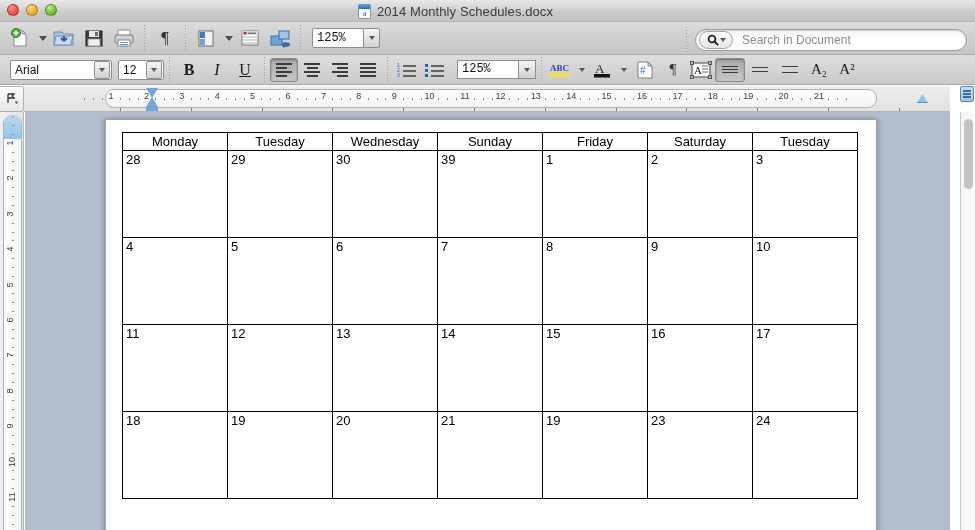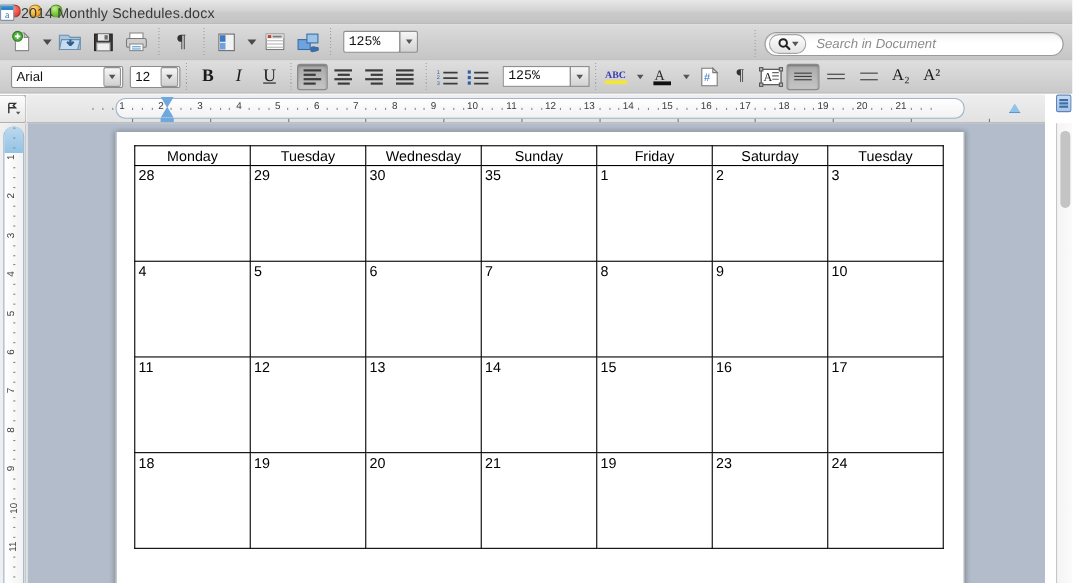--- a/index.html
+++ b/index.html
@@ -21,21 +21,21 @@
     background: linear-gradient(to bottom, #e8e8e8 0%, #d2d2d2 48%, #cbcbcb 52%, #c3c3c3 100%);
     border-bottom: 1px solid #b4b4b4;
   }
   .traffic { position: absolute; left: 7px; top: 4px; display: flex; gap: 7px; }
   .light { width: 12px; height: 12px; border-radius: 50%; border: 1px solid rgba(0,0,0,.28); }
   .light.red    { background: radial-gradient(circle at 35% 28%, #ff9b93 0%, #f25b52 45%, #d3342c 100%); }
   .light.yellow { background: radial-gradient(circle at 35% 28%, #ffe18a 0%, #f6b93c 45%, #d79016 100%); }
   .light.green  { background: radial-gradient(circle at 35% 28%, #c4ef8e 0%, #81cc44 45%, #53a316 100%); }
   .title-wrap {
     position: absolute; left: 0; top: 0; width: 911px; height: 22px;
-    display: flex; align-items: center; gap: 6px;
+    display: flex; align-items: center; justify-content: center; gap: 6px;
   }
   .doc-icon {
     width: 13px; height: 15px; background: #ffffff;
     border: 1px solid #7d94ad; border-radius: 1px; position: relative;
     display: inline-block;
   }
   .doc-icon::before {
     content: ""; position: absolute; left: 0; top: 0; right: 0; height: 4px;
     background: linear-gradient(to bottom,#4a9fd4,#1f72b5);
   }
@@ -67,21 +67,21 @@
     font-family: "Liberation Mono", monospace;
   }
   .zoomstep {
     width: 17px; height: 20px; margin-left: -1px;
     background: linear-gradient(to bottom,#f6f6f6,#d2d2d2);
     border: 1px solid #8e8e8e; border-radius: 0 2px 2px 0;
     display: flex; align-items: center; justify-content: center;
   }
   .zoom-group { display: flex; align-items: center; margin-left: 6px; }
 
-  .search-wrap { position: absolute; right: 8px; top: 5px; display: flex; align-items: center; font-style: italic; }
+  .search-wrap { position: absolute; right: 8px; top: 5px; display: flex; align-items: center; }
   .search-field {
     width: 272px; height: 22px; border-radius: 11px;
     background: linear-gradient(to bottom,#f2f2f2,#ffffff 45%);
     border: 1px solid #9b9b9b; display: flex; align-items: center; padding-left: 3px;
     box-shadow: inset 0 1px 1px rgba(0,0,0,.13);
   }
   .search-lens {
     width: 34px; height: 18px; border-radius: 9px;
     background: linear-gradient(to bottom,#fdfdfd,#e4e4e4);
     border: 1px solid #a5a5a5; display: flex; align-items: center; justify-content: center; gap: 1px;
@@ -658,21 +658,21 @@
                 <th>Friday</th>
                 <th>Saturday</th>
                 <th>Tuesday</th>
               </tr>
           </thead>
           <tbody id="cal-body">
               <tr>
                 <td>28</td>
                 <td>29</td>
                 <td>30</td>
-                <td>35</td>
+                <td>39</td>
                 <td>1</td>
                 <td>2</td>
                 <td>3</td>
               </tr>
               <tr>
                 <td>4</td>
                 <td>5</td>
                 <td>6</td>
                 <td>7</td>
                 <td>8</td>

